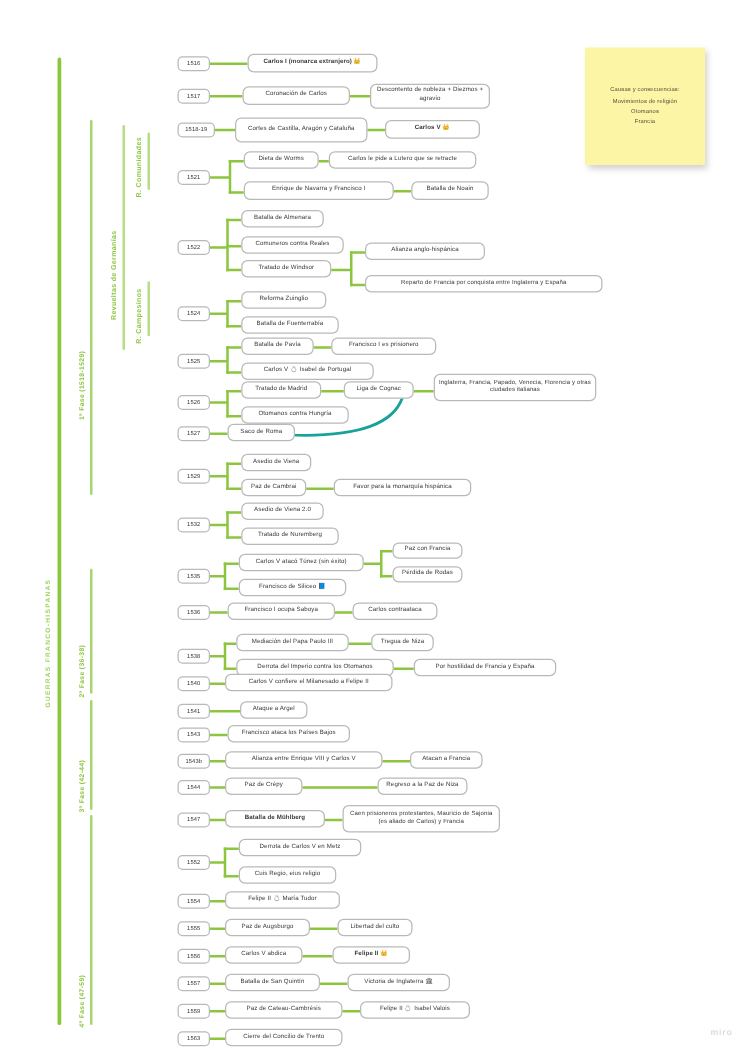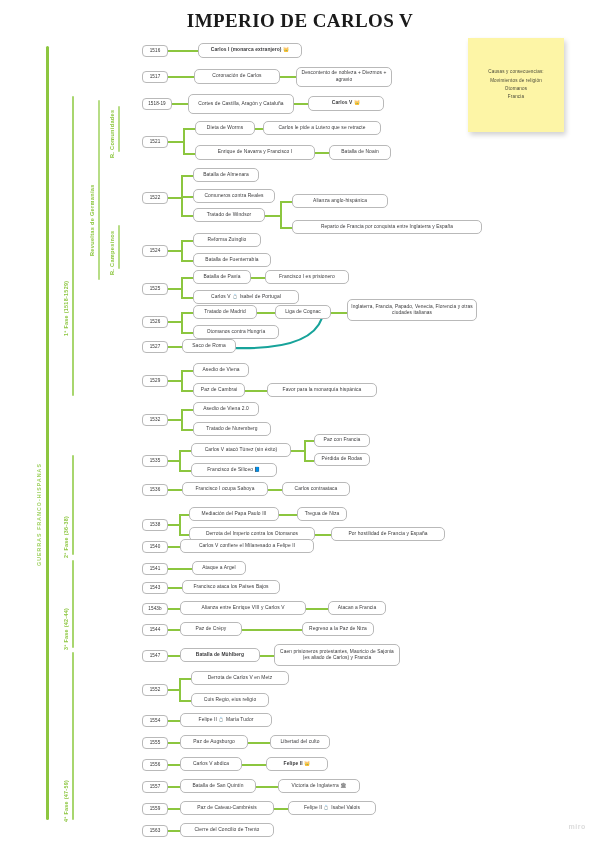--- a/index.html
+++ b/index.html
@@ -63,21 +63,20 @@
   .miro{
     position:absolute;right:14px;bottom:18px;font-size:7px;color:#dcdcdc;
     letter-spacing:.6px;font-weight:bold;
   }
 </style>
 </head>
 <body>
 
 <div id="board">
 
-  <div class="title">IMPERIO DE CARLOS V</div>
 
   <div class="sticky">
     <div class="ln">Causas y consecuencias:</div>
     <div class="ln">Movimientos de religión</div>
     <div class="ln">Otomanos</div>
     <div class="ln">Francia</div>
   </div>
 
   <div class="rail main" style="left:46px;top:46px;height:774px;"></div>
   <div class="vlabel big" style="left:42px;top:560px;">GUERRAS FRANCO-HISPANAS</div>

